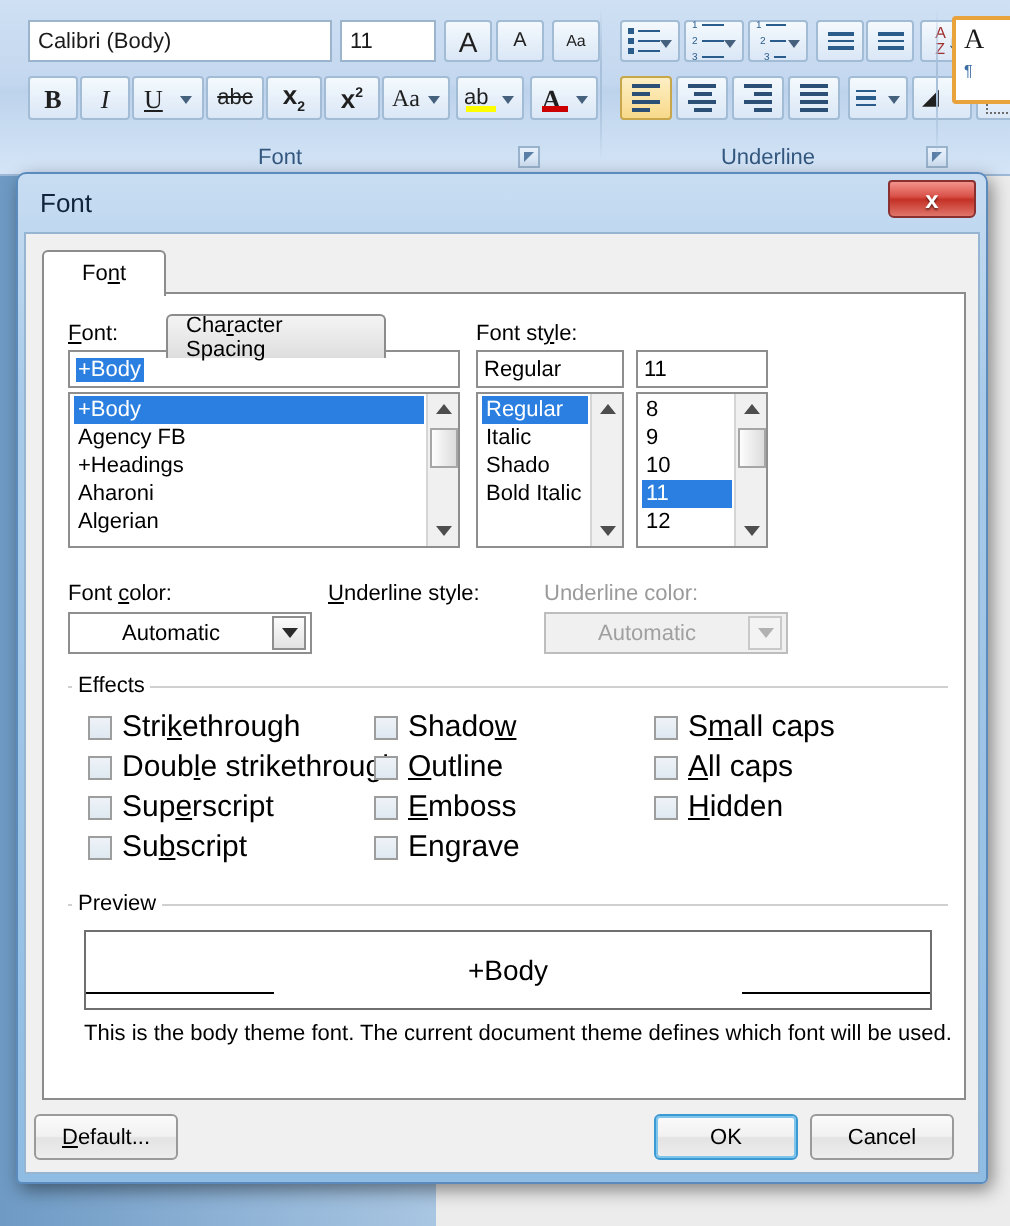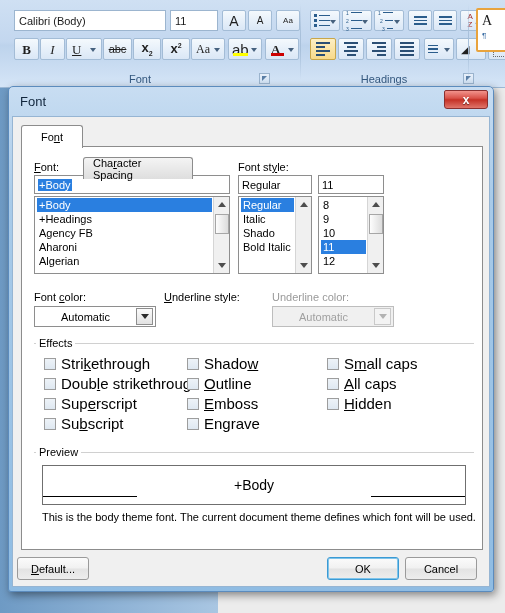--- a/index.html
+++ b/index.html
@@ -482,21 +482,21 @@
         <span class="glyph" style="font-weight:bold;">x<sub style="font-size:7px;">2</sub></span>
       </div>
       <div class="ico-btn framed" style="left:158px; top:36px; width:28px; height:22px;">
         <span class="glyph" style="font-weight:bold;">x<sup style="font-size:7px;">2</sup></span>
       </div>
       <div class="ico-btn framed" style="left:187px; top:36px; width:34px; height:22px; justify-content:flex-start; padding-left:4px;">
         <span class="glyph" style="font-size:12px;font-family:'Liberation Serif',serif;">Aa</span>
         <span class="mini-caret" style="right:4px; top:9px;"></span>
       </div>
       <div class="ico-btn framed" style="left:224px; top:36px; width:34px; height:22px; justify-content:flex-start; padding-left:3px; position:absolute;">
-        <span class="glyph" style="font-size:15px;">ab</span>
+        <span class="glyph" style="font-size:11px;">ab</span>
         <span class="hl-bar" style="background:#ffff00;"></span>
         <span class="mini-caret" style="right:4px; top:9px;"></span>
       </div>
       <div class="ico-btn framed" style="left:261px; top:36px; width:34px; height:22px; justify-content:flex-start; padding-left:5px;">
         <span class="glyph" style="font-size:13px;font-weight:bold;font-family:'Liberation Serif',serif;">A</span>
         <span class="hl-bar" style="background:#cc0000; left:5px; width:13px;"></span>
         <span class="mini-caret" style="right:4px; top:9px;"></span>
       </div>
 
       <div class="group-label">Font</div>
@@ -621,21 +621,21 @@
       </div>
       <div class="ico-btn framed" style="left:152px; top:36px; width:30px; height:22px; justify-content:flex-start; padding-left:4px;">
         <span class="glyph" style="font-size:11px;">◢</span>
         <span class="mini-caret" style="right:3px; top:9px;"></span>
       </div>
       <div class="ico-btn framed" style="left:184px; top:36px; width:30px; height:22px; justify-content:flex-start; padding-left:4px;">
         <span style="width:13px;height:13px;border:1px dotted #6b6b6b;display:block;"></span>
 
       </div>
 
-      <div class="group-label">Headings</div>
+      <div class="group-label">Underline</div>
       <div class="dialog-launcher" style="right:-10px;"></div>
     </div>
 
     <div class="group-sep" style="left:468px;"></div>
 
     <div class="ribbon-group" style="left:472px; width:33px;">
       <div style="position:absolute; left:4px; top:6px; width:34px; height:44px; background:#ffffff; border:2px solid #e8a33d; border-radius:2px; box-sizing:border-box; padding:3px 0 0 4px;">
         <div style="font-size:14px; font-family:'Liberation Serif',serif; color:#1a1a1a;">A</div>
         <div style="font-size:8px; color:#3b6ea5; margin-top:2px;">¶</div>
       </div>
@@ -681,22 +681,22 @@
           <span>Regular</span>
         </div>
 
         <div class="txtfield" style="left:296px; top:28px; width:66px;">
           <span>11</span>
         </div>
 
         <div class="listbox" style="left:12px; top:49px; width:196px; height:78px;">
           <div class="listitems">
             <div class="litem sel">+Body</div>
+            <div class="litem">Agency FB</div>
             <div class="litem">+Headings</div>
-            <div class="litem">Agency FB</div>
             <div class="litem">Aharoni</div>
             <div class="litem">Algerian</div>
           </div>
           <div class="vscroll">
             <div class="sb-arrow up">
                 <span class="tri-u"></span>
               </div>
             <div class="sb-thumb" style="top:17px; height:20px;"></div>
             <div class="sb-arrow down">
                 <span class="tri-d"></span>

